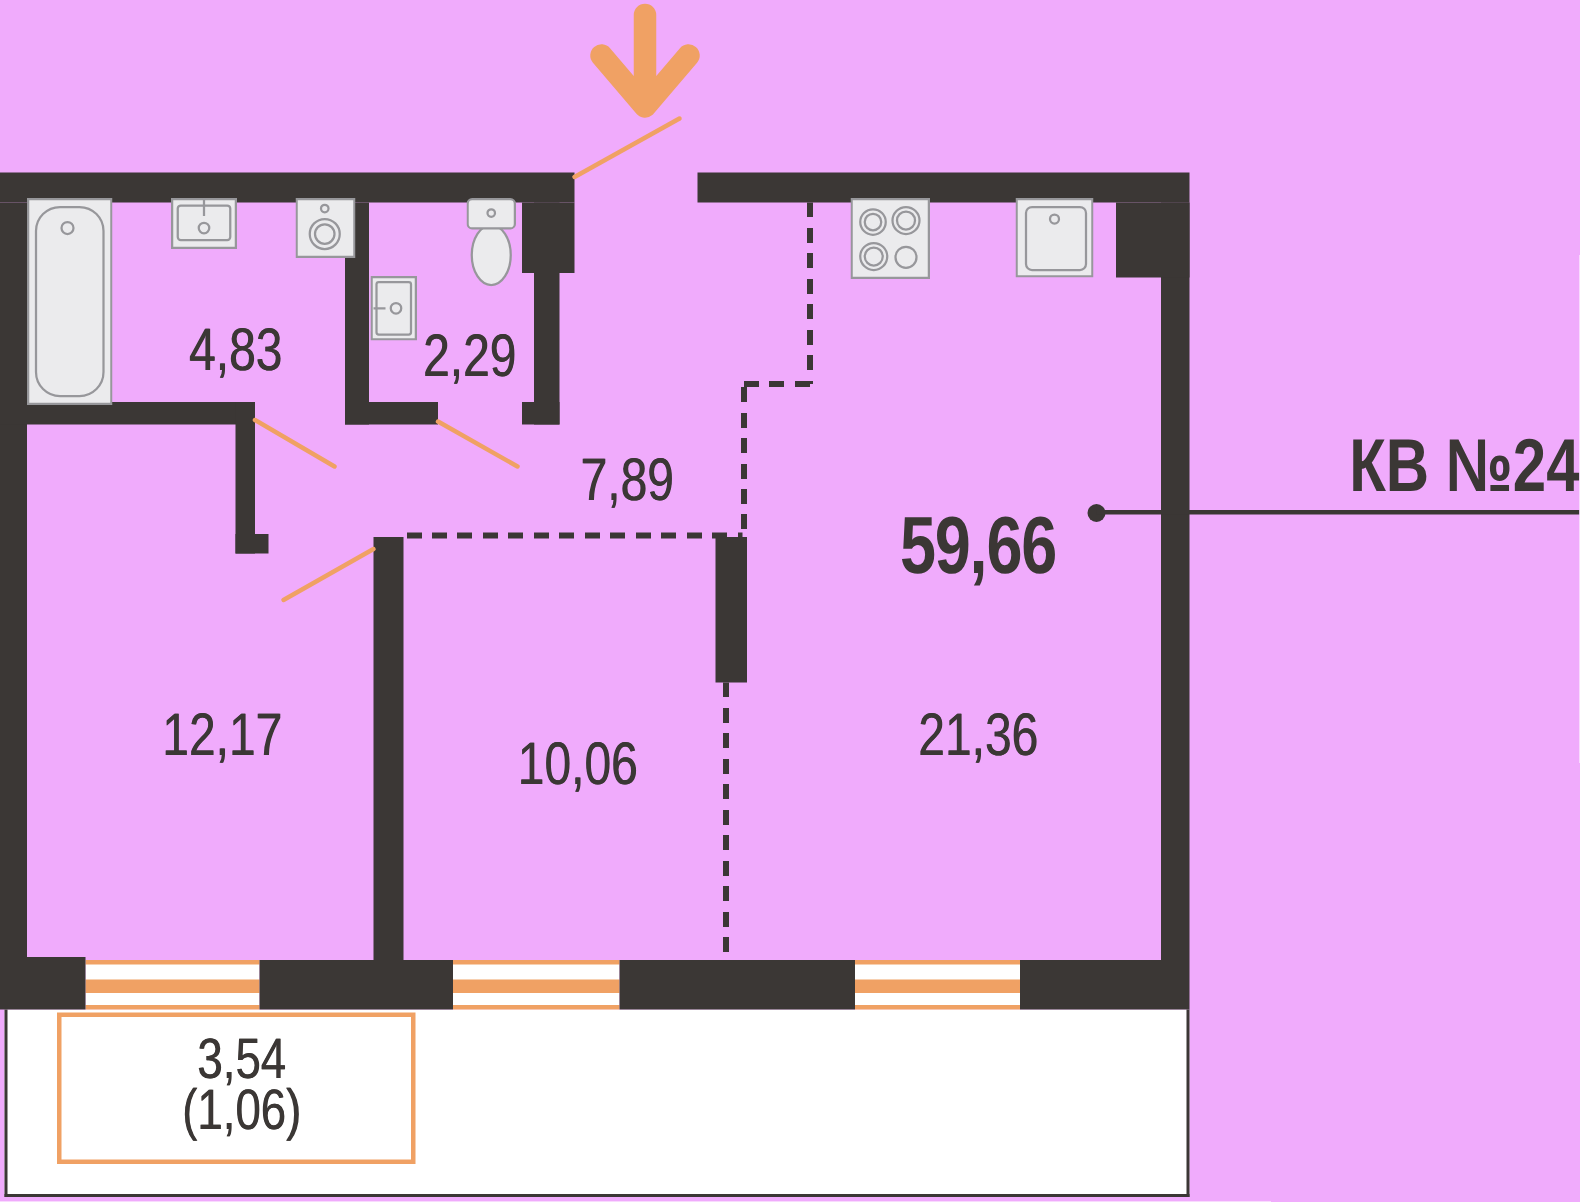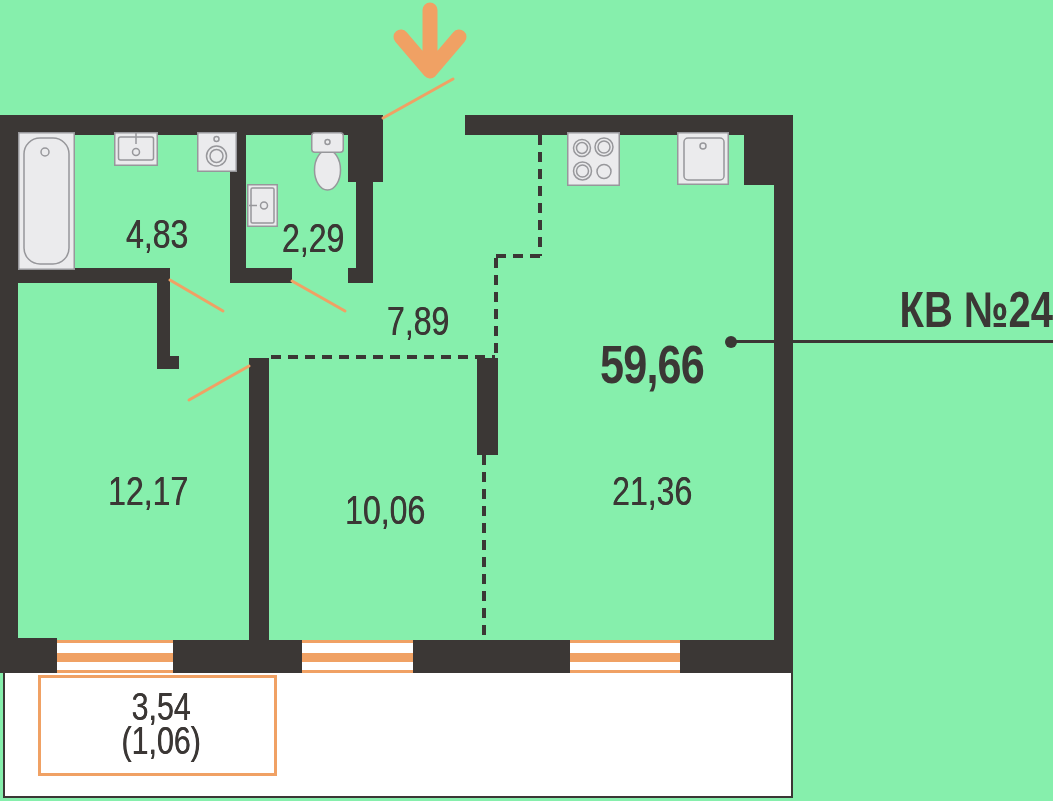--- a/index.html
+++ b/index.html
@@ -3,21 +3,21 @@
 <meta charset="utf-8">
 <style>
   :root{
     --wall:#3B3735;
     --accent:#F0A164;
     --fixture-fill:#EBEBED;
     --fixture-stroke:#97979B;
     --text:#3B3735;
   }
   html,body{margin:0;padding:0;background:#fff;}
-  #plan{position:relative;width:1053px;height:801px;background:#86efac;overflow:hidden;
+  #plan{position:relative;width:1053px;height:801px;background:#f0abfc;overflow:hidden;
         font-family:"Liberation Sans","DejaVu Sans",sans-serif;}
   .wall{position:absolute;background:var(--wall);z-index:3;}
   .dash-v{position:absolute;width:4px;z-index:3;
     background:repeating-linear-gradient(to bottom,var(--wall) 0 10px,transparent 10px 17px);}
   .dash-h{position:absolute;height:4px;z-index:3;
     background:repeating-linear-gradient(to right,var(--wall) 0 10px,transparent 10px 17px);}
   .window{position:absolute;top:640px;height:33px;background:#fff;z-index:2;}
   .window .bar{position:absolute;left:0;right:0;background:var(--accent);}
   .window .bar.t{top:0;height:3px;}
   .window .bar.m{top:13px;height:9px;}

